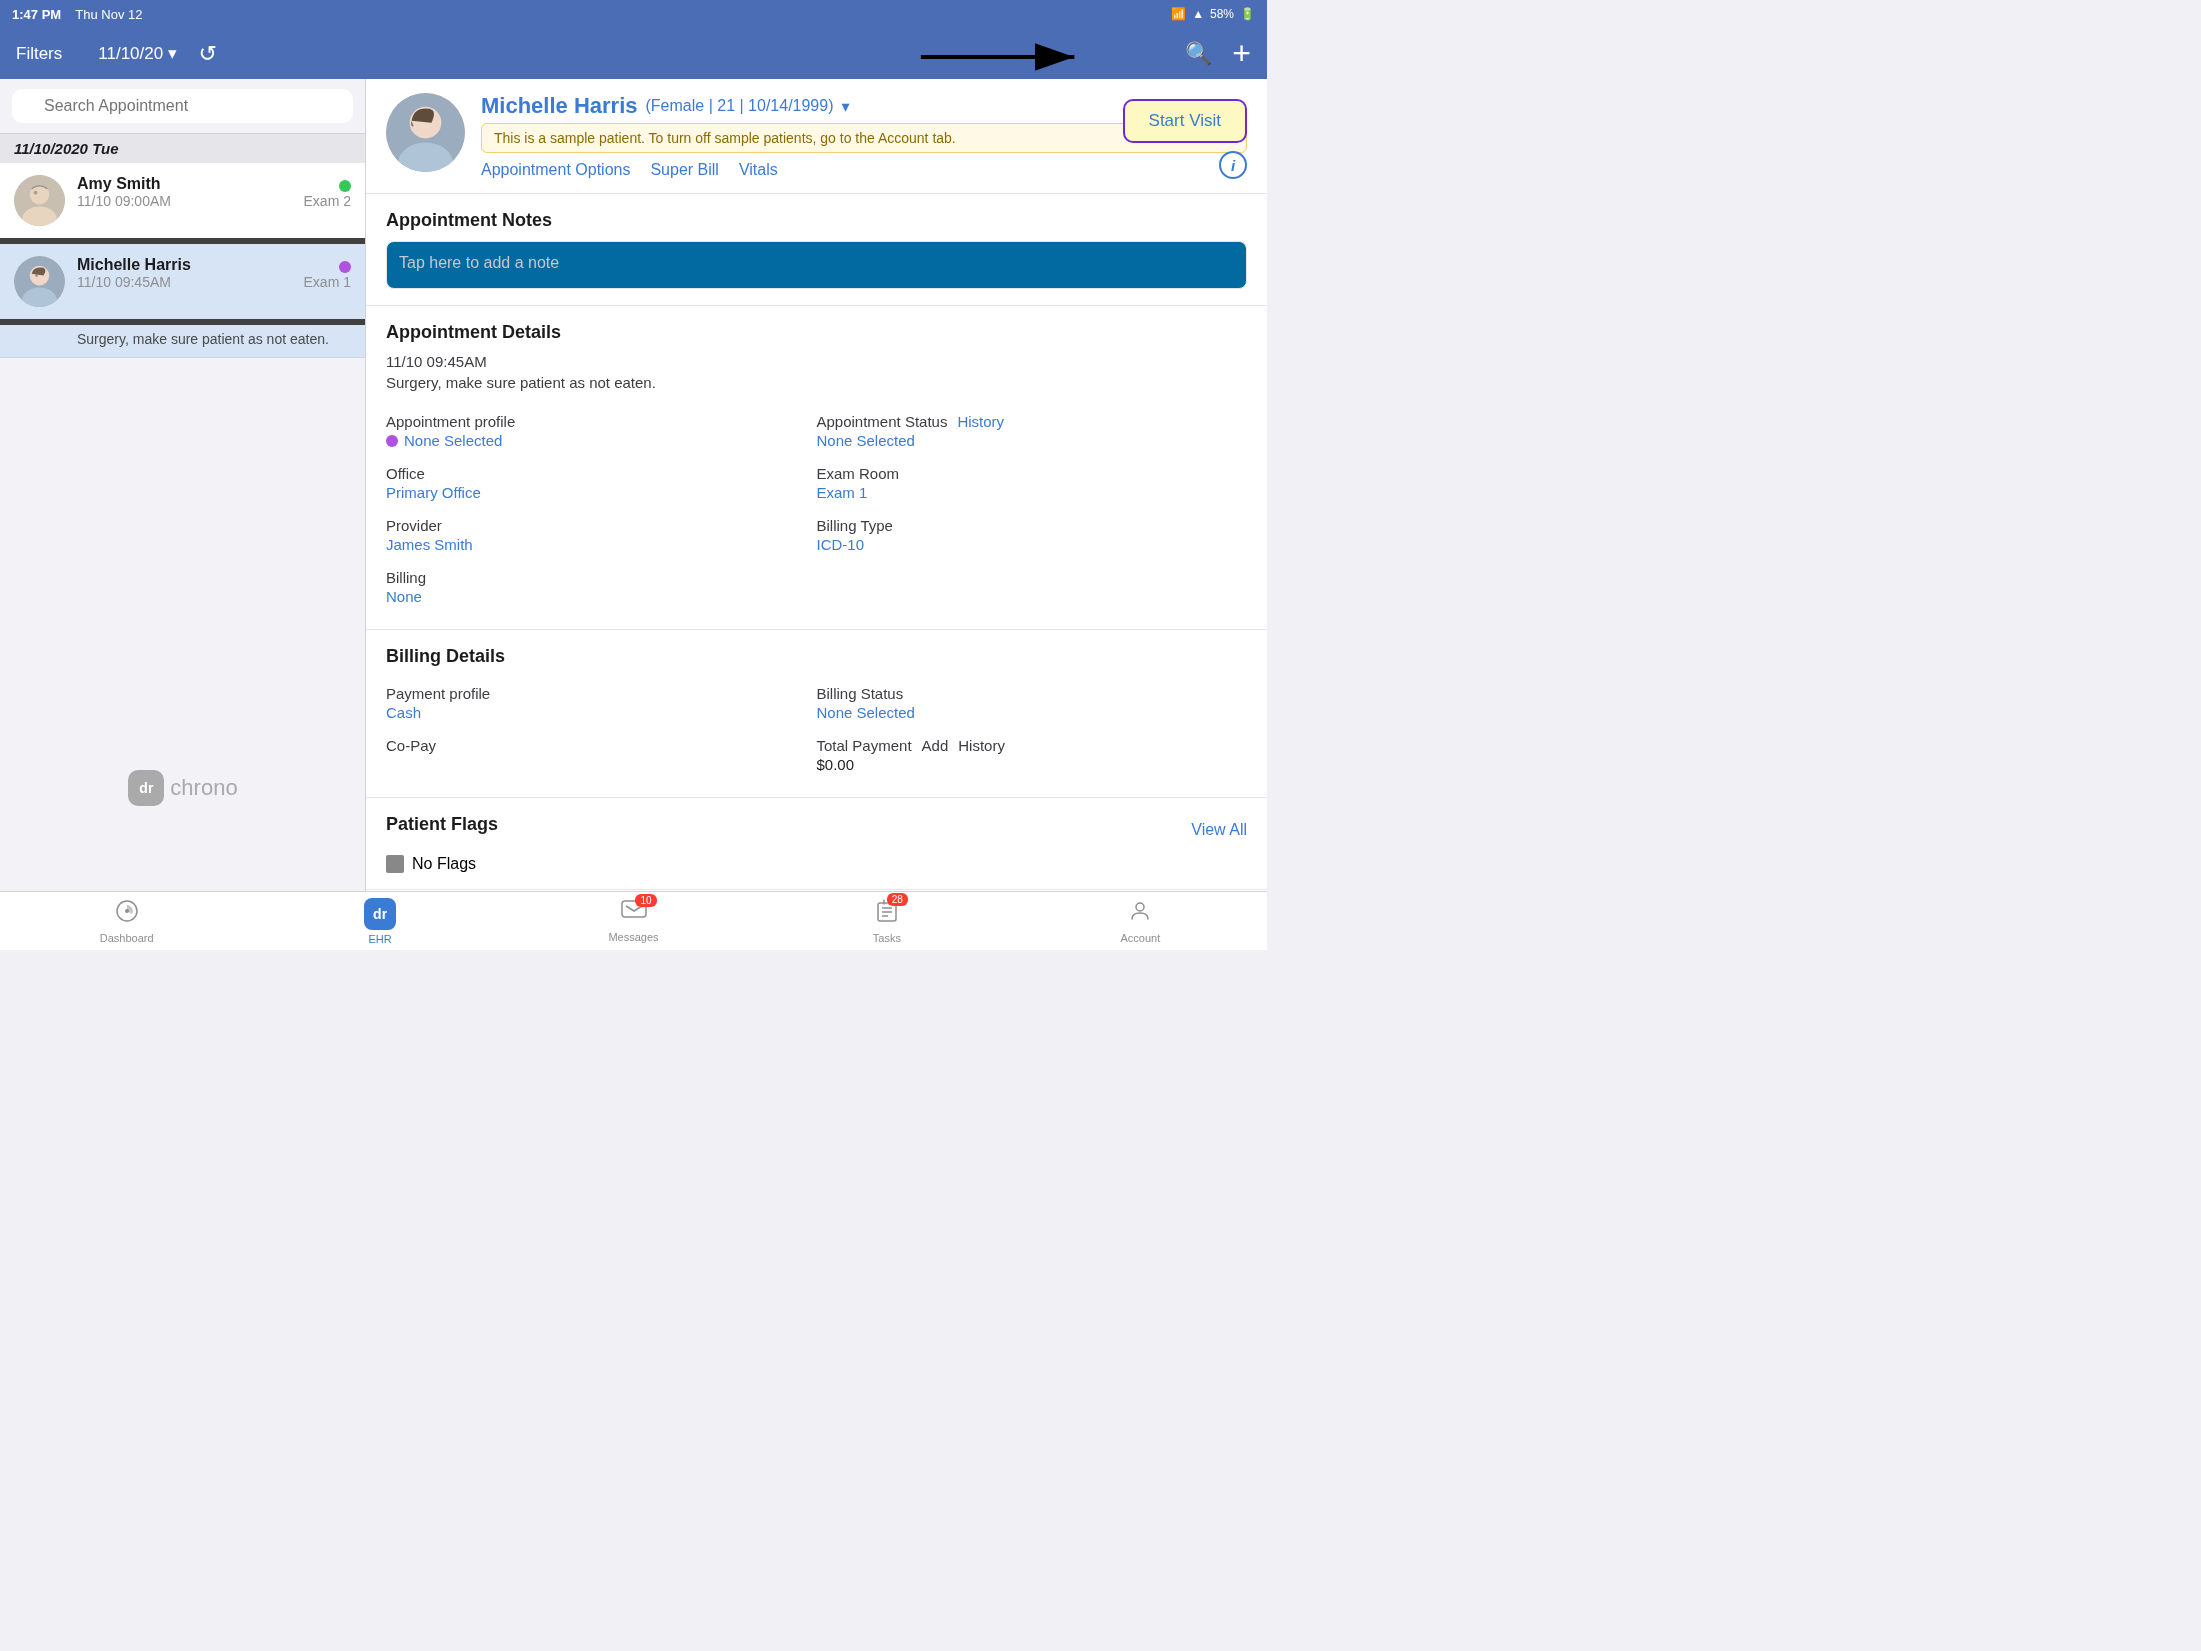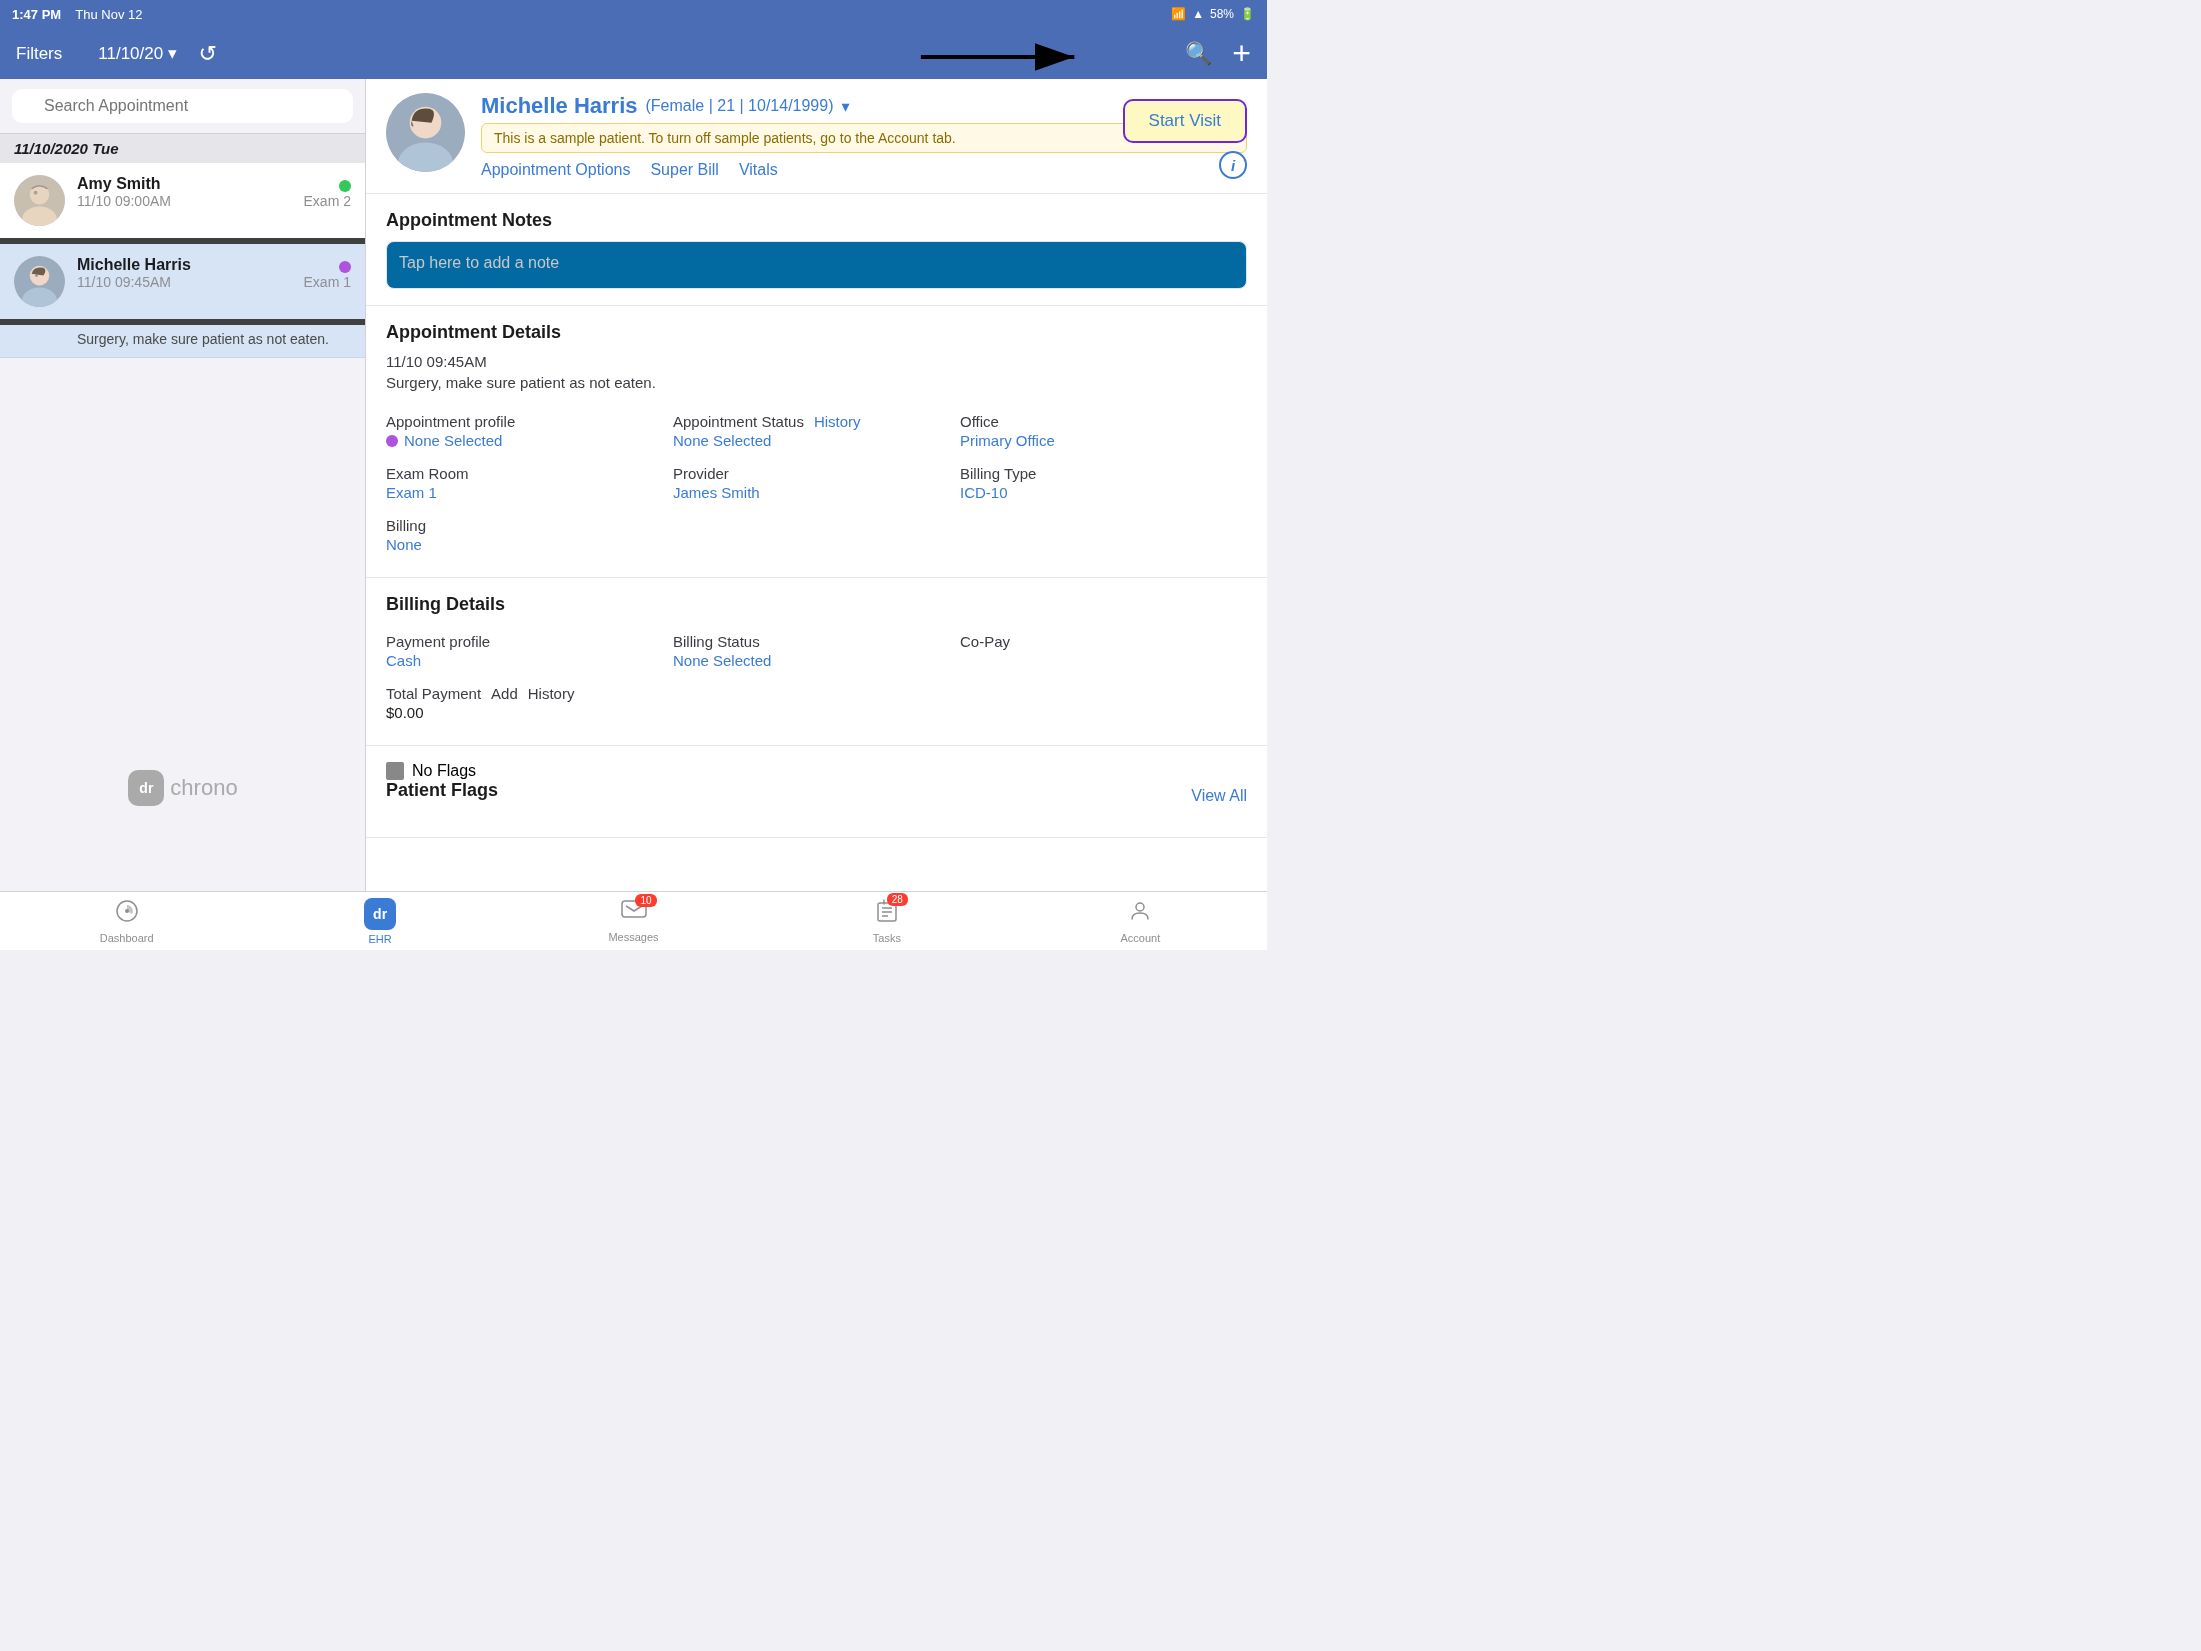--- a/index.html
+++ b/index.html
@@ -122,21 +122,21 @@
     
     #notes-input {
       width: 100%; border: 1px solid #e5e5ea; border-radius: 8px;
       padding: 12px; font-size: 16px; color: #c7c7cc; background: #0369a1; min-height: 48px;
     }
 
     
     #appt-datetime { font-size: 15px; color: #3c3c43; margin-bottom: 4px; }
     #appt-note-text { font-size: 15px; color: #3c3c43; margin-bottom: 14px; }
 
-    .details-grid { display: grid; grid-template-columns: 1fr 1fr 1fr; gap: 0; }
+    .details-grid { display: grid; grid-template-columns: 1fr 1fr; gap: 0; }
     .detail-cell { padding: 8px 0; }
     .detail-label { font-size: 15px; color: #3c3c43; margin-bottom: 2px; }
     .detail-value { font-size: 15px; color: #3a7bd5; cursor: pointer; display: flex; align-items: center; gap: 6px; }
     .detail-value.black { color: #1c1c1e; }
     .detail-value .purple-dot { width: 12px; height: 12px; border-radius: 50%; background: #af52de; display: inline-block; }
     .detail-actions { display: flex; gap: 12px; align-items: center; }
     .detail-actions .history-link { color: #3a7bd5; font-size: 15px; cursor: pointer; }
 
     
     #tab-bar {
@@ -387,27 +387,27 @@
           <span>Total Payment</span>
           <span class="history-link">Add</span>
           <span class="history-link">History</span>
         </div>
         <div class="detail-value black">$0.00</div>
       </div>
     </div>
   </div>
 
   <div class="section">
+    <div style="display:flex;justify-content:space-between;align-items:center;margin-bottom:10px;">
+      <div class="section-title">Patient Flags</div>
+      <span style="color:#3a7bd5;font-size:16px;">View All</span>
+    </div>
     <div style="display:flex;align-items:center;gap:8px;">
       <span style="width:18px;height:18px;background:#888;border-radius:2px;display:inline-block;"></span>
       <span>No Flags</span>
-    </div>
-    <div style="display:flex;justify-content:space-between;align-items:center;margin-bottom:10px;">
-      <div class="section-title">Patient Flags</div>
-      <span style="color:#3a7bd5;font-size:16px;">View All</span>
     </div>
   </div>
 
 </div>
 
 <div id="tab-bar">
 
   <div class="tab-item">
     <div class="tab-icon">
       <svg width="24" height="24" viewBox="0 0 24 24" fill="none">

